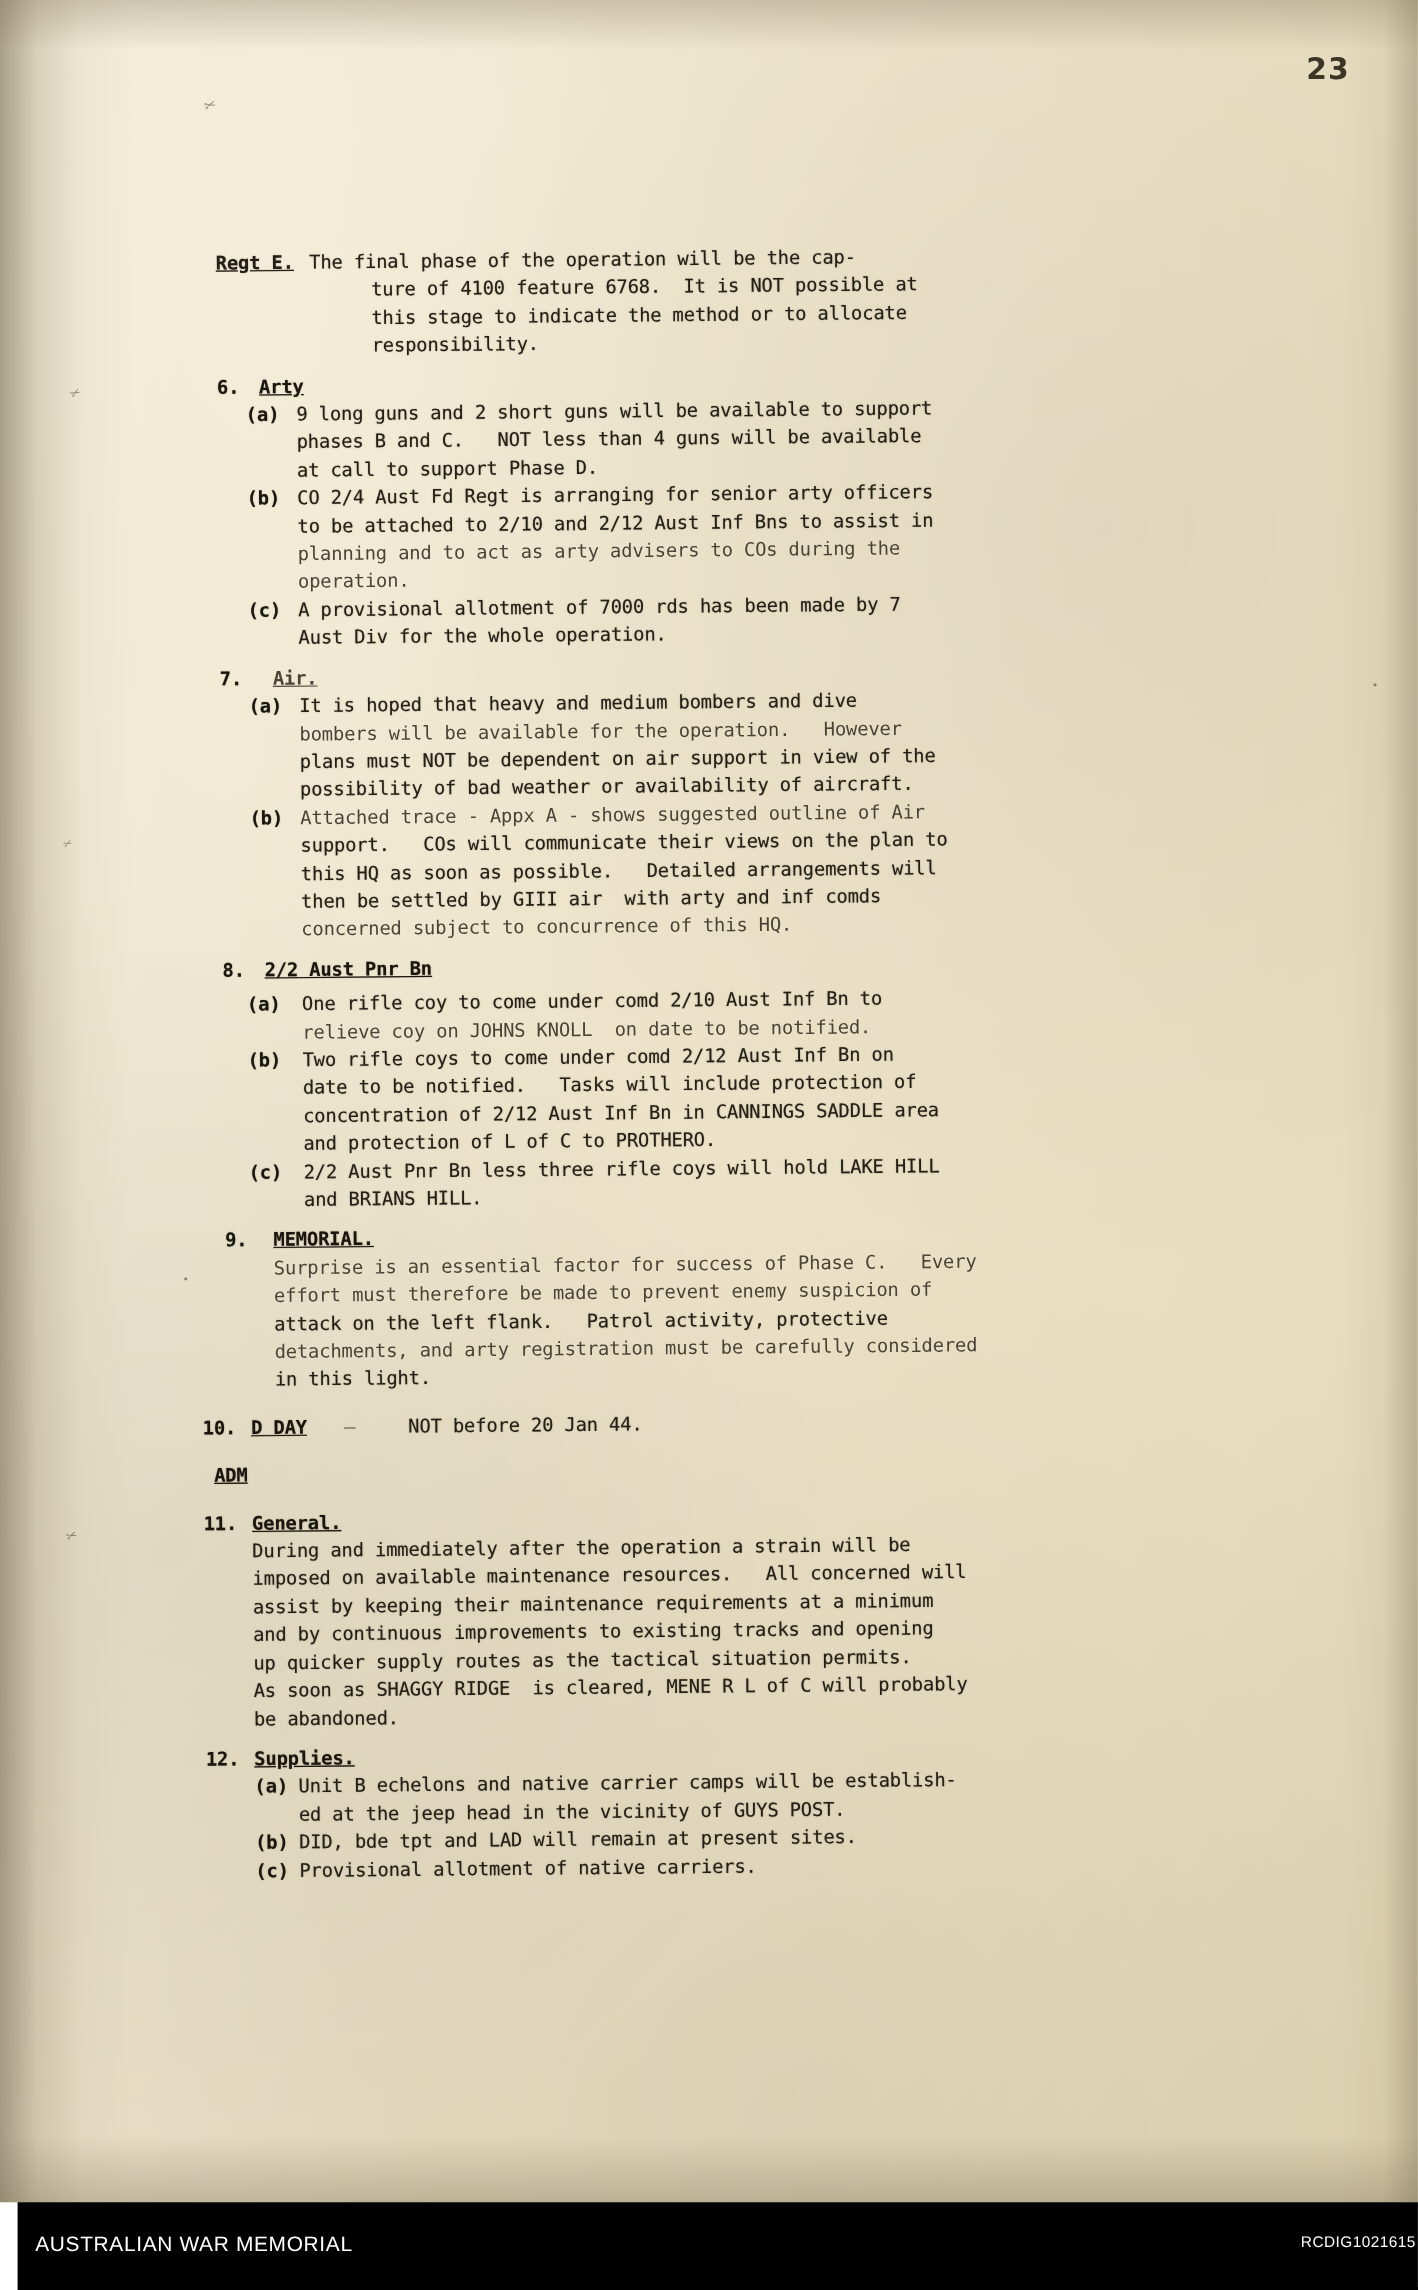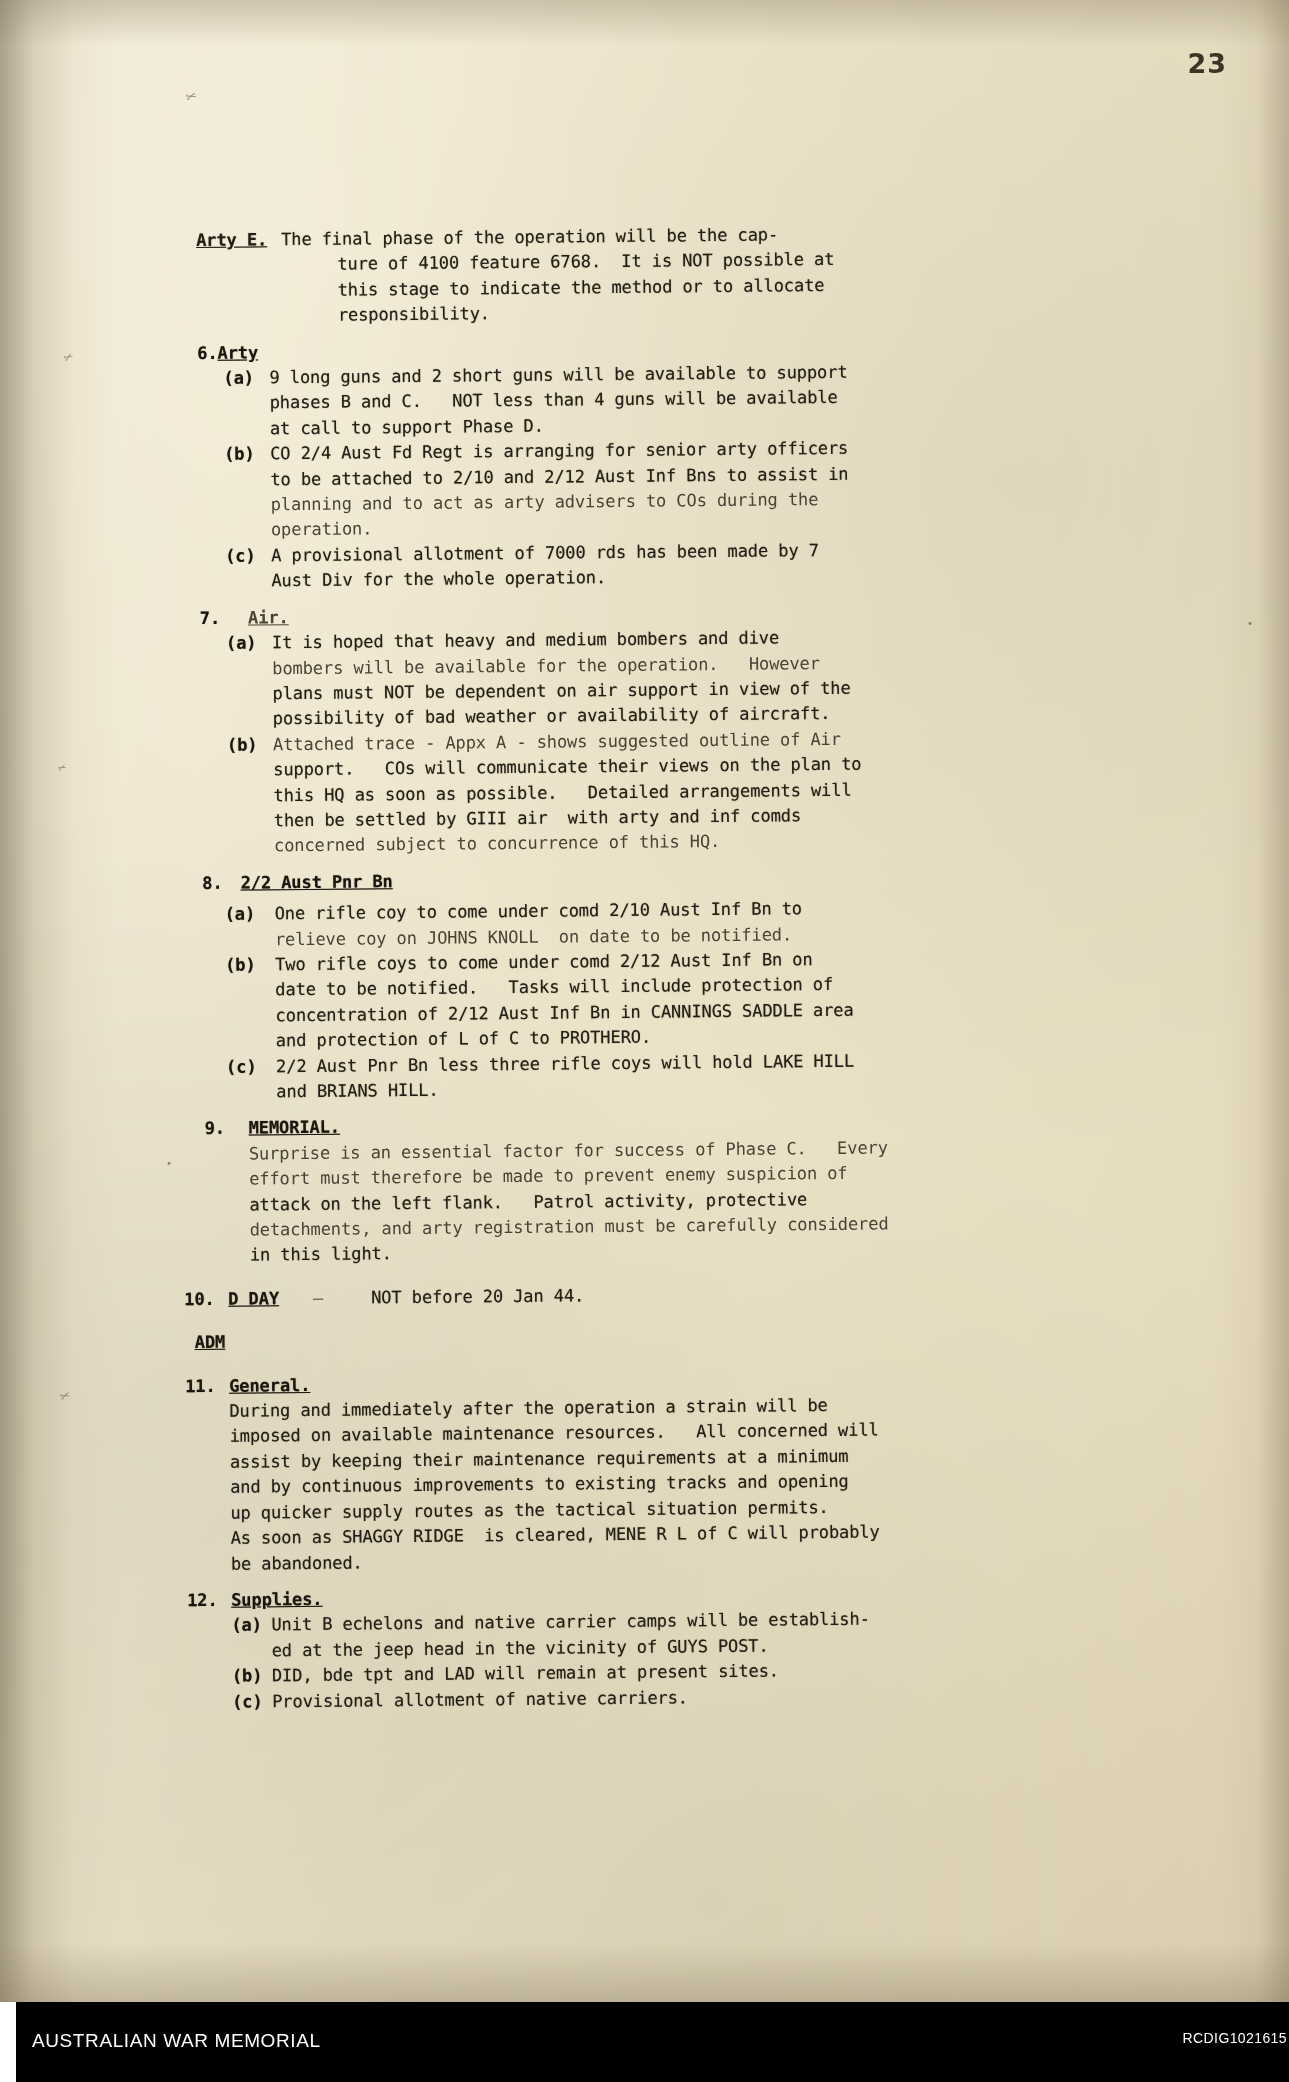--- a/index.html
+++ b/index.html
@@ -155,30 +155,30 @@
   <div class="mark" style="left:58px; top:760px; transform:rotate(-26deg); font-size:13px;">✂</div>
   <div class="mark" style="left:60px; top:1386px; transform:rotate(-22deg); font-size:16px;">✂</div>
   <div class="mark" style="right:36px; top:618px; font-size:10px;">•</div>
   <div class="mark" style="left:166px; top:1158px; font-size:10px;">•</div>
 
   <div id="folio">23</div>
 
   <div id="typescript">
 
     <div class="para">
-      <div class="ln"><span class="hd">Arty E.</span><span style="margin-left:14px;">The final phase of the operation will be the cap-</span></div>
+      <div class="ln"><span class="hd">Regt E.</span><span style="margin-left:14px;">The final phase of the operation will be the cap-</span></div>
       <div class="ln i-hang" style="padding-left:141px;">ture of 4100 feature 6768.  It is NOT possible at</div>
       <div class="ln" style="padding-left:141px;">this stage to indicate the method or to allocate</div>
       <div class="ln" style="padding-left:141px;">responsibility.</div>
     </div>
 
     <div class="gap"></div>
 
     <div class="para" style="padding-left:0;">
-      <div class="ln" style="padding-left:0;"><span class="bold-ink">6.</span><span class="hd bold-ink" style="">Arty</span></div>
+      <div class="ln" style="padding-left:0;"><span class="bold-ink">6.</span><span class="hd bold-ink" style="margin-left:18px;">Arty</span></div>
 
       <div class="ln"><span class="bold-ink" style="display:inline-block;width:72px;padding-left:26px;box-sizing:border-box;">(a)</span><span>9 long guns and 2 short guns will be available to support</span></div>
       <div class="ln i-sub2">phases B and C.   NOT less than 4 guns will be available</div>
       <div class="ln i-sub2">at call to support Phase D.</div>
 
       <div class="ln"><span class="bold-ink" style="display:inline-block;width:72px;padding-left:26px;box-sizing:border-box;">(b)</span><span>CO 2/4 Aust Fd Regt is arranging for senior arty officers</span></div>
       <div class="ln i-sub2">to be attached to 2/10 and 2/12 Aust Inf Bns to assist in</div>
       <div class="ln i-sub2 faint">planning and to act as arty advisers to COs during the</div>
       <div class="ln i-sub2 faint">operation.</div>
 

